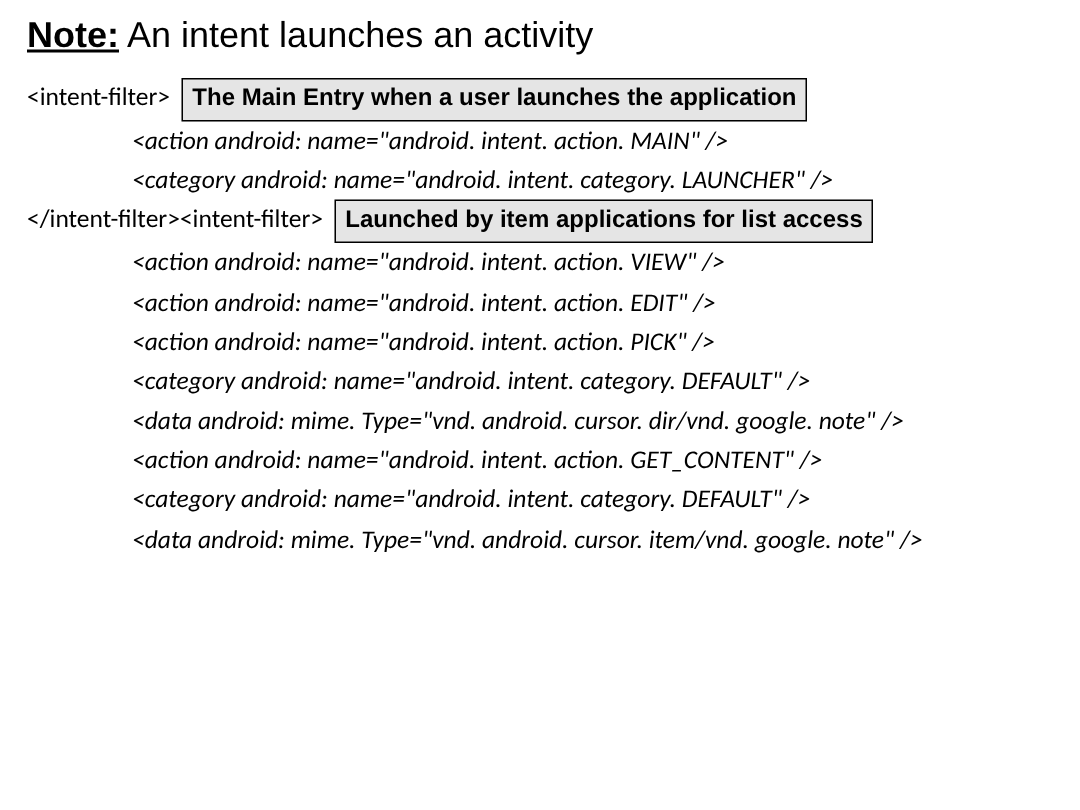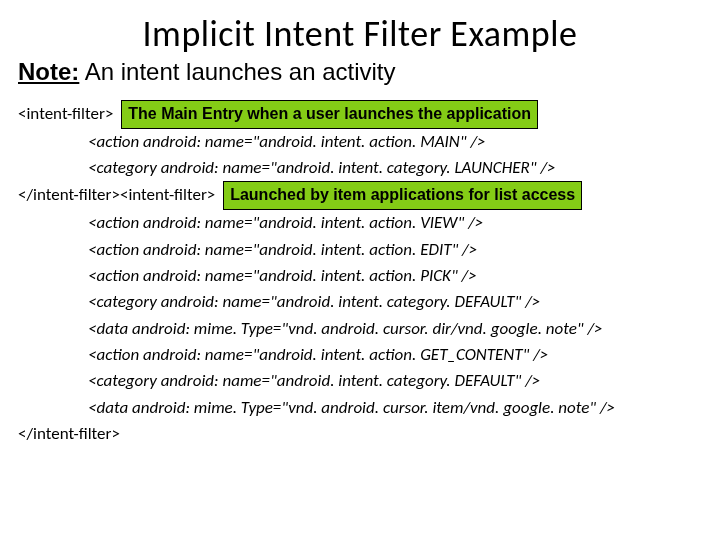--- a/index.html
+++ b/index.html
@@ -42,37 +42,36 @@
     white-space: nowrap;
   }
   .indent1 {
     padding-left: 70px;
   }
   .italic {
     font-style: italic;
   }
   .callout {
     display: inline-block;
-    background: #84cc16;
+    background: #e5e5e5;
     border: 1.5px solid #000;
     padding: 1px 6px 1px 6px;
     font-family: Arial, sans-serif;
     font-style: normal;
     font-size: 16px;
     font-weight: 700;
     vertical-align: baseline;
     margin-left: 4px;
   }
 </style>
 </head>
 <body>
 
 <div class="slide">
 
-  <div class="title">Implicit Intent Filter Example</div>
 
   <div class="subtitle">
     <span class="note-label">Note:</span><span> An intent launches an activity</span>
   </div>
 
   <div class="code-block">
 
     <div class="line">
       <span>&lt;intent-filter&gt;</span>
       <span class="callout">The Main Entry when a user launches the application</span>
@@ -90,16 +89,15 @@
     <div class="line indent1 italic">&lt;action android: name="android. intent. action. EDIT" /&gt;</div>
     <div class="line indent1 italic">&lt;action android: name="android. intent. action. PICK" /&gt;</div>
     <div class="line indent1 italic">&lt;category android: name="android. intent. category. DEFAULT" /&gt;</div>
     <div class="line indent1 italic">&lt;data android: mime. Type="vnd. android. cursor. dir/vnd. google. note" /&gt;</div>
 
 
     <div class="line indent1 italic">&lt;action android: name="android. intent. action. GET_CONTENT" /&gt;</div>
     <div class="line indent1 italic">&lt;category android: name="android. intent. category. DEFAULT" /&gt;</div>
     <div class="line indent1 italic">&lt;data android: mime. Type="vnd. android. cursor. item/vnd. google. note" /&gt;</div>
 
-    <div class="line">&lt;/intent-filter&gt;</div>
 
   </div>
 </div>
 
 </body></html>

